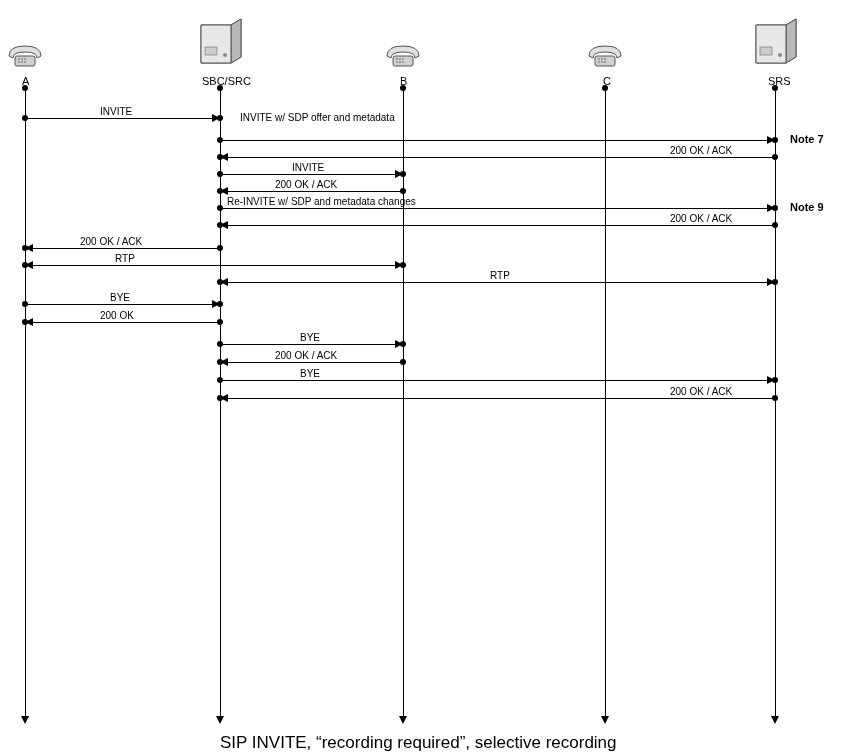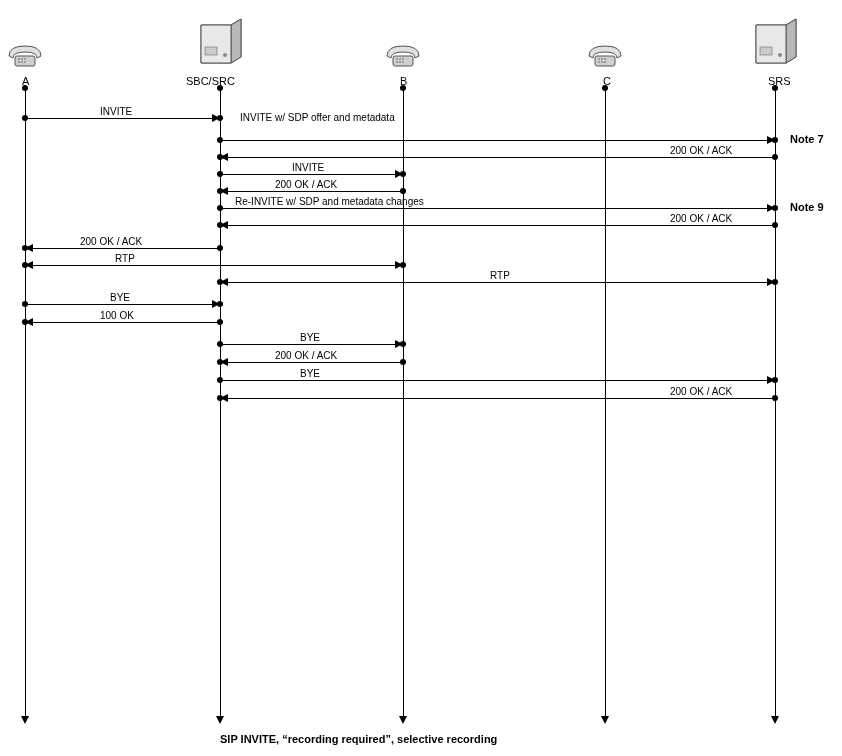--- a/index.html
+++ b/index.html
@@ -58,22 +58,21 @@
     border-right: 4px solid transparent;
     border-top: 8px solid #000;
   }
   .note {
     position: absolute;
     font-size: 11px;
     font-weight: bold;
   }
   .caption {
     position: absolute;
-    font-size: 11px;
-    font-weight: bold;
+    font-size: 17px;
   }
   .dot {
     position: absolute;
     width: 6px;
     height: 6px;
     background: #000;
     border-radius: 50%;
     transform: translate(-3px, -3px);
   }
   .phone-icon svg { width: 40px; height: 36px; }
@@ -100,21 +99,21 @@
 
   <div class="actor server-icon" style="left:197px; top:15px;">
     <svg viewBox="0 0 48 52">
       <path d="M4 10 L34 10 L44 4 L44 42 L34 48 L4 48 Z" fill="#d8d8d8" stroke="#555" stroke-width="1"></path>
       <path d="M34 10 L44 4 L44 42 L34 48 Z" fill="#b8b8b8" stroke="#555" stroke-width="1"></path>
       <path d="M4 10 L34 10 L34 48 L4 48 Z" fill="#e8e8e8" stroke="#555" stroke-width="1"></path>
       <rect x="8" y="32" width="12" height="8" fill="#ccc" stroke="#555" stroke-width="0.5"></rect>
       <circle cx="28" cy="40" r="2" fill="#888"></circle>
     </svg>
   </div>
-  <div class="actor" style="left:186px; top:75px;">SBC/SRC</div>
+  <div class="actor" style="left:202px; top:75px;">SBC/SRC</div>
 
   <div class="actor phone-icon" style="left:383px; top:32px;">
     <svg viewBox="0 0 40 36">
       <path d="M4 24 Q4 14 20 14 Q36 14 36 24 L32 26 Q32 20 20 20 Q8 20 8 26 Z" fill="#e0e0e0" stroke="#555" stroke-width="1"></path>
       <rect x="10" y="24" width="20" height="10" rx="2" fill="#d0d0d0" stroke="#555" stroke-width="1"></rect>
       <circle cx="14" cy="27" r="0.8" fill="#555"></circle>
         <circle cx="17" cy="27" r="0.8" fill="#555"></circle>
         <circle cx="20" cy="27" r="0.8" fill="#555"></circle>
       <circle cx="14" cy="30" r="0.8" fill="#555"></circle>
         <circle cx="17" cy="30" r="0.8" fill="#555"></circle>
@@ -194,21 +193,21 @@
   <div class="dot" style="left:403px; top:191px;"></div>
   <div class="arrow-line" style="left:228px; top:191px; width:175px;"></div>
   <div class="arrow-head-left" style="left:220px; top:187px;"></div>
   <div class="dot" style="left:220px; top:191px;"></div>
   <div class="msg" style="left:275px; top:179px;">200 OK / ACK</div>
 
   <div class="dot" style="left:220px; top:208px;"></div>
   <div class="arrow-line" style="left:220px; top:208px; width:547px;"></div>
   <div class="arrow-head-right" style="left:767px; top:204px;"></div>
   <div class="dot" style="left:775px; top:208px;"></div>
-  <div class="msg" style="left:235px; top:196px;">Re-INVITE w/ SDP and metadata changes</div>
+  <div class="msg" style="left:227px; top:196px;">Re-INVITE w/ SDP and metadata changes</div>
   <div class="note" style="left:790px; top:201px;">Note 9</div>
 
   <div class="dot" style="left:775px; top:225px;"></div>
   <div class="arrow-line" style="left:228px; top:225px; width:547px;"></div>
   <div class="arrow-head-left" style="left:220px; top:221px;"></div>
   <div class="dot" style="left:220px; top:225px;"></div>
   <div class="msg" style="left:670px; top:213px;">200 OK / ACK</div>
 
   <div class="dot" style="left:220px; top:248px;"></div>
   <div class="arrow-line" style="left:33px; top:248px; width:187px;"></div>
@@ -233,21 +232,21 @@
   <div class="dot" style="left:25px; top:304px;"></div>
   <div class="arrow-line" style="left:25px; top:304px; width:187px;"></div>
   <div class="arrow-head-right" style="left:212px; top:300px;"></div>
   <div class="dot" style="left:220px; top:304px;"></div>
   <div class="msg" style="left:110px; top:292px;">BYE</div>
 
   <div class="dot" style="left:220px; top:322px;"></div>
   <div class="arrow-line" style="left:33px; top:322px; width:187px;"></div>
   <div class="arrow-head-left" style="left:25px; top:318px;"></div>
   <div class="dot" style="left:25px; top:322px;"></div>
-  <div class="msg" style="left:100px; top:310px;">100 OK</div>
+  <div class="msg" style="left:100px; top:310px;">200 OK</div>
 
   <div class="dot" style="left:220px; top:344px;"></div>
   <div class="arrow-line" style="left:220px; top:344px; width:175px;"></div>
   <div class="arrow-head-right" style="left:395px; top:340px;"></div>
   <div class="dot" style="left:403px; top:344px;"></div>
   <div class="msg" style="left:300px; top:332px;">BYE</div>
 
   <div class="dot" style="left:403px; top:362px;"></div>
   <div class="arrow-line" style="left:228px; top:362px; width:175px;"></div>
   <div class="arrow-head-left" style="left:220px; top:358px;"></div>

